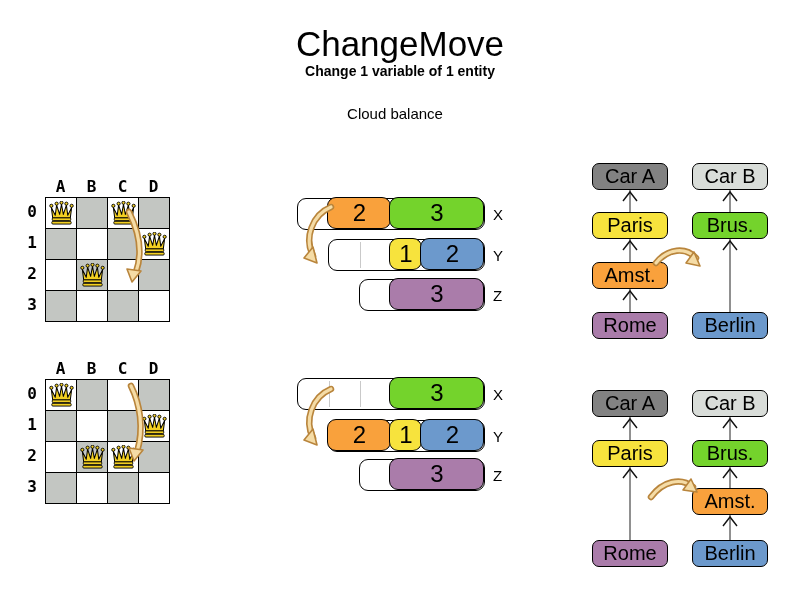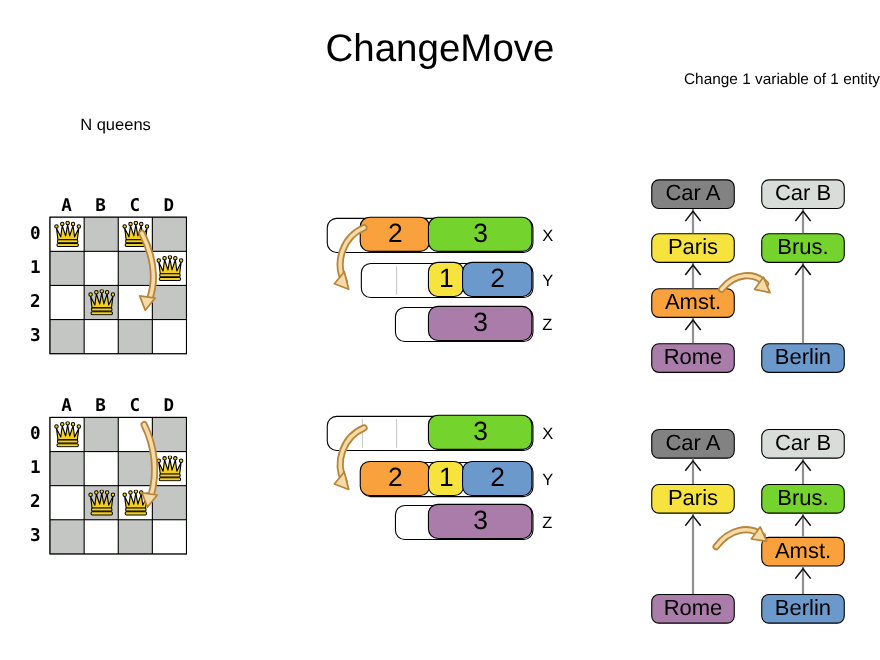--- a/index.html
+++ b/index.html
@@ -1,20 +1,20 @@
 <!DOCTYPE html>
 <html><head>
 <meta charset="utf-8">
 <style>
   html,body{margin:0;padding:0;background:#fff;}
   #canvas{position:relative;width:800px;height:600px;background:#fff;
           font-family:"Liberation Sans",sans-serif;color:#000;overflow:hidden;}
   .title{position:absolute;left:0;right:0;top:26px;text-align:center;
          font-size:35px;line-height:1;}
-  .subtitle{position:absolute;left:0;right:0;top:63px;text-align:right;font-size:14px;}
+  .subtitle{position:absolute;left:0;right:0;top:63px;text-align:center;font-size:14px;font-weight:bold;}
   .sec-head{position:absolute;text-align:center;font-size:15px;line-height:18px;}
   
   .board{position:absolute;display:grid;grid-template-columns:repeat(4,30px);
          grid-template-rows:repeat(4,30px);gap:1px;background:#000;border:1.5px solid #000;}
   .cell{background:#fff;}
   .cell.dark{background:#c3c6c2;}
   .col-label{position:absolute;width:31px;text-align:center;
              font:bold 16px "DejaVu Sans Mono",monospace;}
   .row-label{position:absolute;width:18px;text-align:center;
              font:bold 16px "DejaVu Sans Mono",monospace;}
@@ -38,21 +38,21 @@
   .arrow-over{fill:none;stroke:#f5dca6;stroke-width:3.2;stroke-linecap:round;}
   .arrow-head{fill:#f5dca6;stroke:#b9853c;stroke-width:1.6;stroke-linejoin:round;}
 </style>
 </head>
 <body>
 
 <div id="canvas">
   <div class="title">ChangeMove</div>
   <div class="subtitle">Change 1 variable of 1 entity</div>
 
-  <div class="sec-head" style="left:20px;width:170px;top:105px">N queens</div>
+  <div class="sec-head" style="left:310px;width:170px;top:105px">Cloud balance</div>
 
   <div id="built">
       <div class="col-label" style="left: 45px; top: 177px;">A</div>
       <div class="col-label" style="left: 76px; top: 177px;">B</div>
       <div class="col-label" style="left: 107px; top: 177px;">C</div>
       <div class="col-label" style="left: 138px; top: 177px;">D</div>
       <div class="row-label" style="left: 23px; top: 202px;">0</div>
       <div class="row-label" style="left: 23px; top: 233px;">1</div>
       <div class="row-label" style="left: 23px; top: 264px;">2</div>
       <div class="row-label" style="left: 23px; top: 295px;">3</div>

